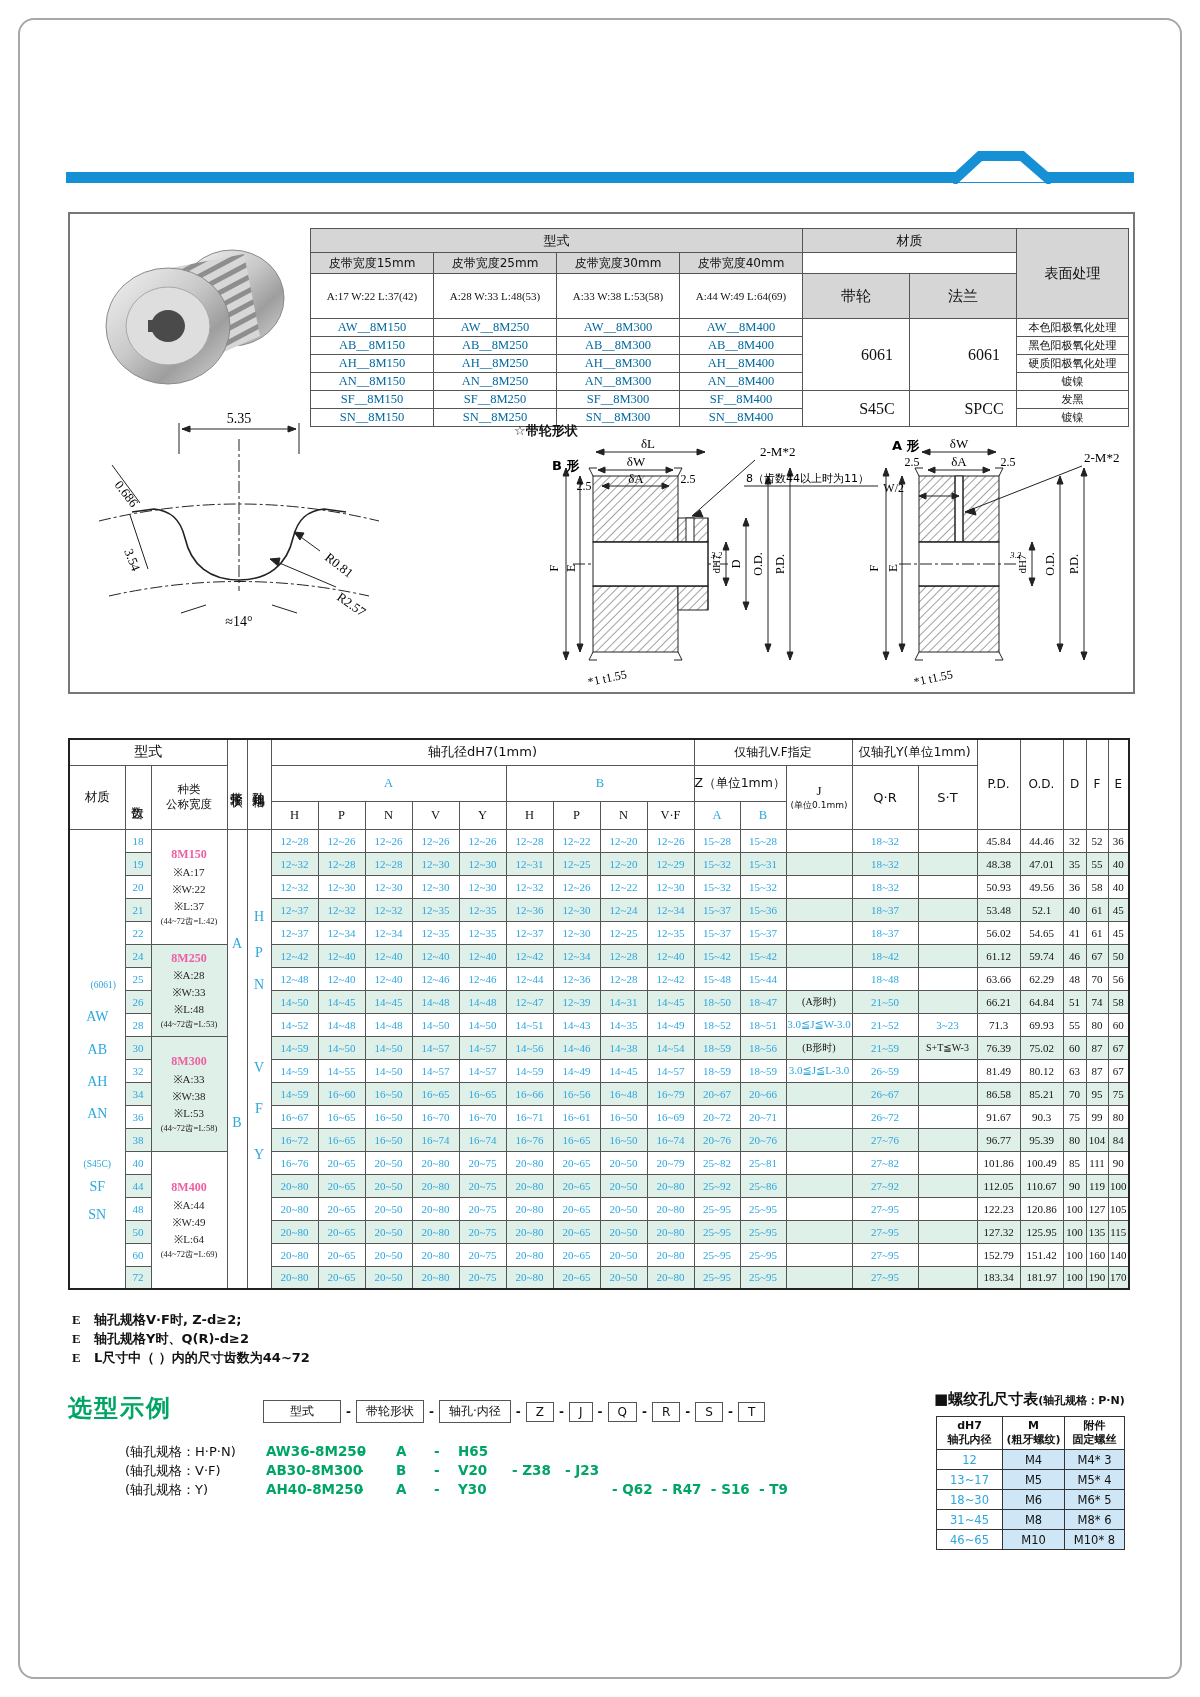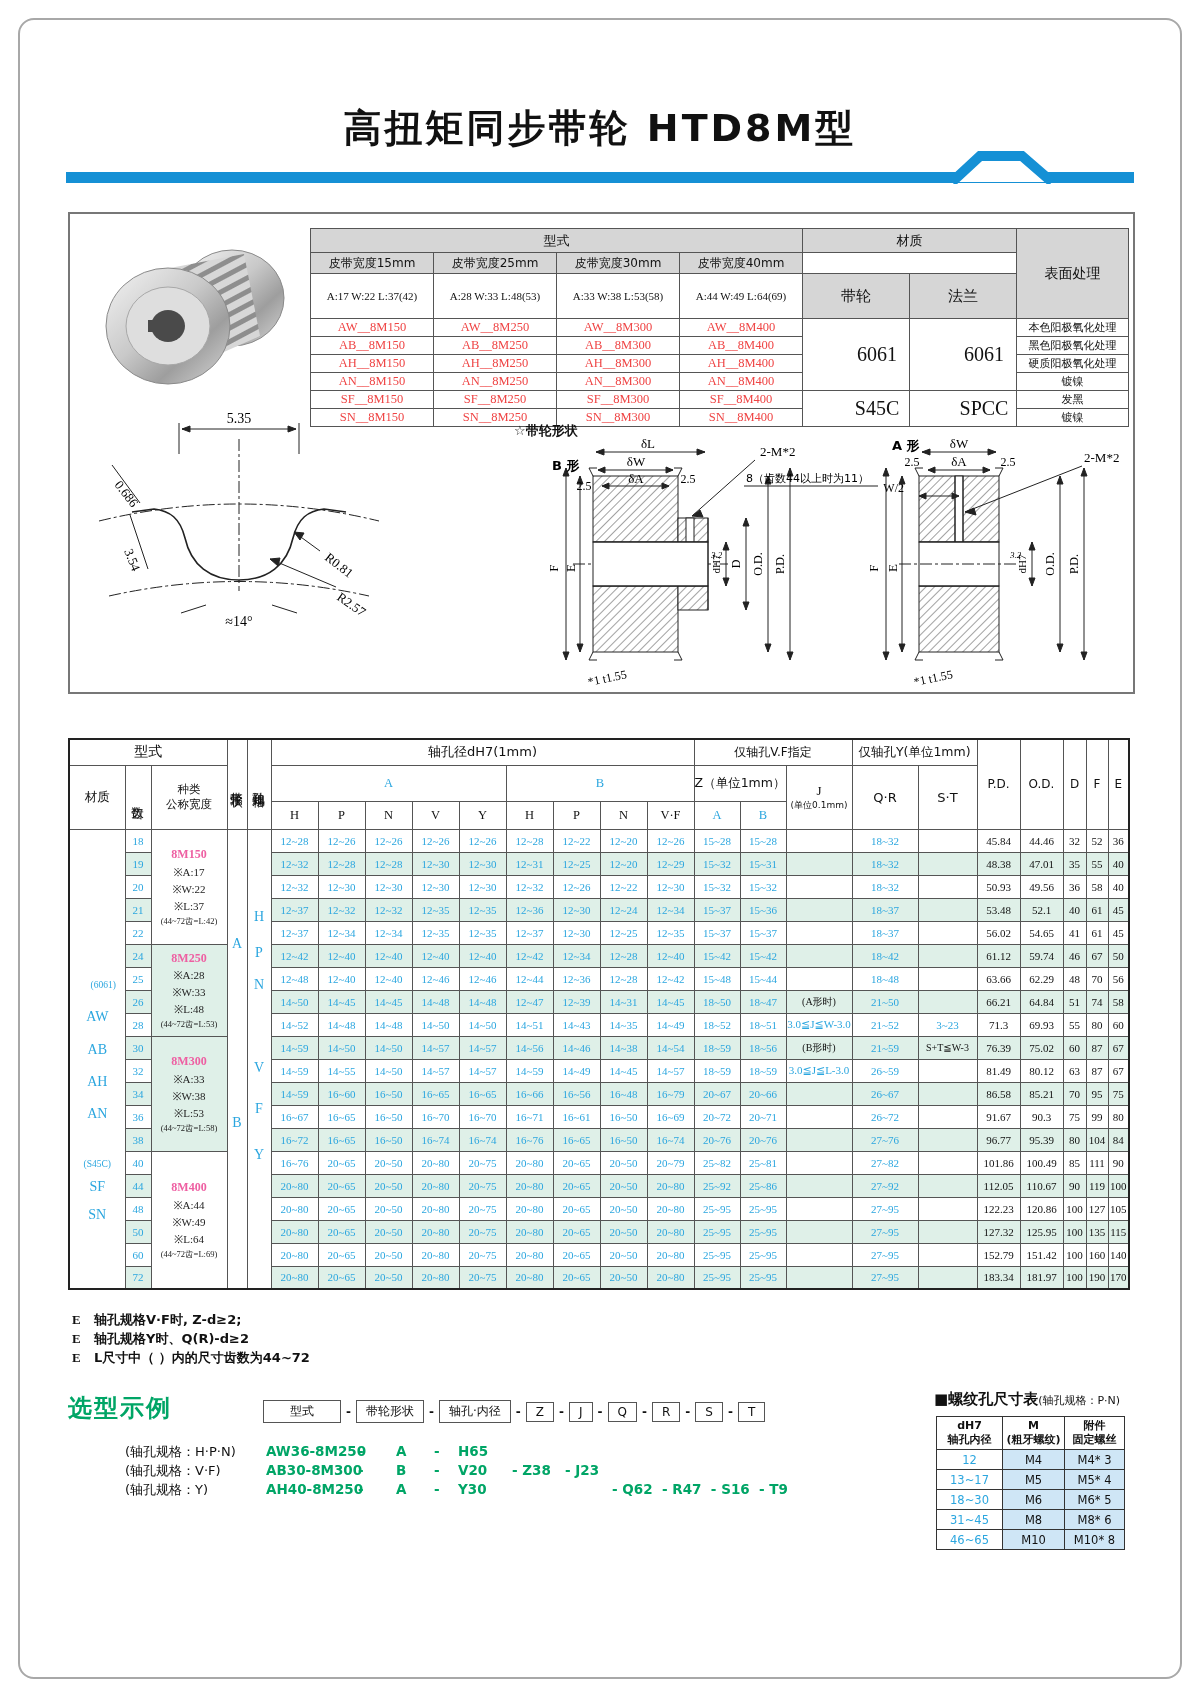--- a/index.html
+++ b/index.html
@@ -13,22 +13,22 @@
   .title{position:absolute;top:103px;left:0;width:1200px;text-align:center;
          font-size:38px;font-weight:bold;letter-spacing:3px;}
   .bluebar{position:absolute;left:66px;top:172px;width:1068px;height:11px;background:#1590d5;}
   
   .topbox{position:absolute;left:68px;top:212px;width:1063px;height:478px;border:2px solid #777;background:#fff;}
   
   table.type{position:absolute;left:240px;top:14px;border-collapse:collapse;table-layout:fixed;}
   table.type th,table.type td{border:1px solid #555;padding:0 2px;text-align:center;overflow:hidden;white-space:nowrap;}
   table.type th{background:#d6d6d6;font-weight:normal;font-size:13px;}
   table.type .dims{background:#fff;font-size:11px;font-family:"Liberation Serif",serif;}
-  table.type td.model{color:#ef4444;font-family:"Liberation Serif",serif;font-size:12.5px;height:17px;margin-top:8px;}
-  table.type td.matv{font-family:"Liberation Serif",serif;font-size:20px;background:#fff;padding-left:44px;}
+  table.type td.model{color:#0369a1;font-family:"Liberation Serif",serif;font-size:12.5px;height:17px;margin-top:8px;}
+  table.type td.matv{font-family:"Liberation Serif",serif;font-size:16px;background:#fff;padding-left:44px;}
   table.type td.surf{font-size:11px;background:#fff;}
   
   svg text{font-family:"Liberation Serif",serif;}
   .cjk{font-family:"DejaVu Sans","Liberation Sans",sans-serif;}
   .toothnotes{position:absolute;left:272px;top:345px;font-size:12px;font-weight:bold;line-height:20px;}
   .starnote{position:absolute;left:444px;top:208px;font-size:13px;font-weight:bold;}
   
   table.main{position:absolute;left:68px;top:738px;border-collapse:collapse;table-layout:fixed;border:2px solid #222;}
   table.main th,table.main td{border:1px solid #555;padding:0;text-align:center;overflow:hidden;white-space:nowrap;}
   table.main th{background:#fff;font-weight:normal;font-size:12.5px;}
@@ -57,35 +57,34 @@
   .ex-title{position:absolute;left:68px;top:1392px;font-size:24px;font-weight:bold;color:#00a566;letter-spacing:2px;}
   .fmt{position:absolute;left:263px;top:1400px;display:flex;align-items:center;gap:5px;font-size:12px;}
   .fmt .box{border:1px solid #555;background:#fff;padding:2px 9px;white-space:nowrap;}
   .fmt .box.first{padding:2px 26px;}
   .fmt .dash{font-weight:bold;}
   .ex-row{position:absolute;left:0;width:900px;height:18px;font-size:13px;}
   .ex-row .lab{position:absolute;left:125px;color:#111;}
   .ex-row .g{color:#00a566;font-weight:bold;font-size:13.5px;position:absolute;white-space:pre;}
   
   .screw-title{position:absolute;left:934px;top:1390px;font-size:15px;font-weight:bold;}
-  .screw-title .suf{font-size:11px;font-weight:normal;}
+  .screw-title .suf{font-size:11px;font-weight:bold;}
   table.screw{position:absolute;left:936px;top:1416px;border-collapse:collapse;table-layout:fixed;}
   table.screw th,table.screw td{border:1px solid #333;text-align:center;padding:0;}
   table.screw th{background:#fff;font-size:11px;font-weight:bold;line-height:1.25;height:32px;}
   table.screw td{font-size:11.5px;height:19px;}
   table.screw td.c1{color:#2ba6df;background:#fff;}
   table.screw td.c2{background:#cfe6f6;}
 </style>
 </head>
 <body>
 
 <div class="page">
   <div class="frame"></div>
 
-  <div class="title">高扭矩同步带轮 HTD8M型</div>
   <div class="bluebar"></div>
   <svg class="abs" style="left:950px;top:150px;" width="110" height="34" viewBox="0 0 110 34">
     <path d="M2 32 L30 6 H72 L102 32" fill="#fff" stroke="#1590d5" stroke-width="10" stroke-linejoin="miter"></path>
   </svg>
 
   <div class="topbox">
 
     <svg class="abs" style="left:14px;top:12px;" width="215" height="185" viewBox="0 0 215 185">
       <defs>
         <linearGradient id="silver" x1="0" y1="0" x2="1" y2="1">

